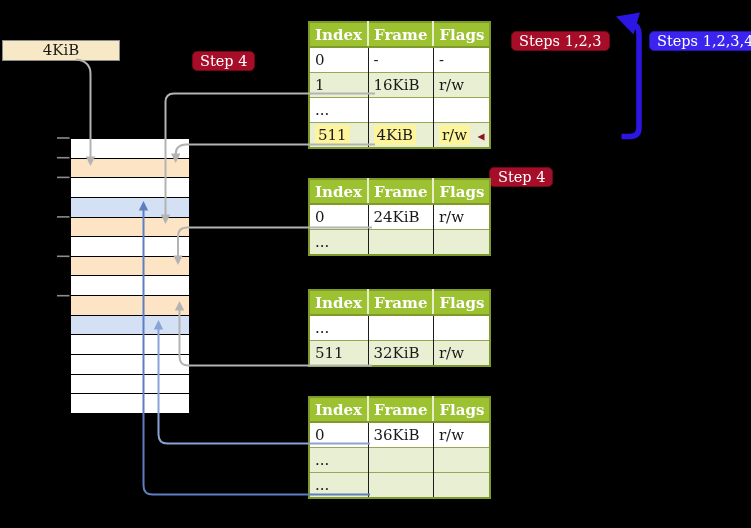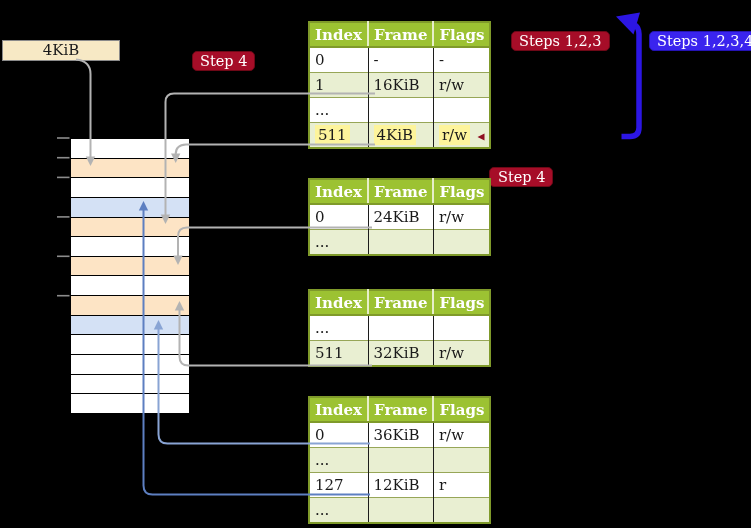--- a/index.html
+++ b/index.html
@@ -196,25 +196,20 @@
       <tr data-shade="white" data-hl="false">
         <td><span>0</span></td>
         <td><span>36KiB</span></td>
         <td><span>r/w</span></td>
       </tr>
       <tr data-shade="green" data-hl="false">
         <td><span>...</span></td>
         <td><span></span></td>
         <td><span></span></td>
       </tr>
-      <tr data-shade="white" data-hl="false">
-        <td><span>127</span></td>
-        <td><span>12KiB</span></td>
-        <td><span>r</span></td>
-      </tr>
       <tr data-shade="green" data-hl="false">
         <td><span>...</span></td>
         <td><span></span></td>
         <td><span></span></td>
       </tr>
     </tbody>
   </table>
 
   <svg class="overlay" width="751" height="528" viewBox="0 0 751 528">
 

